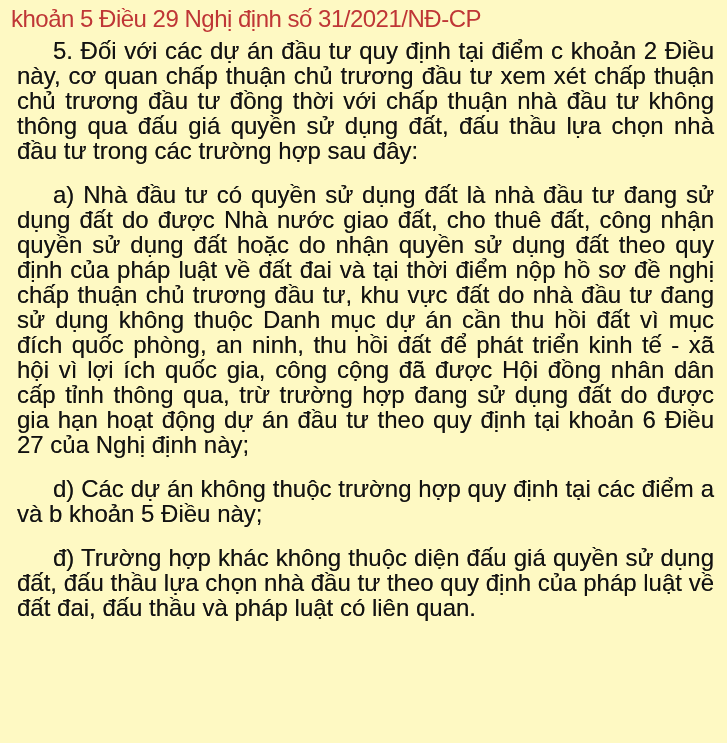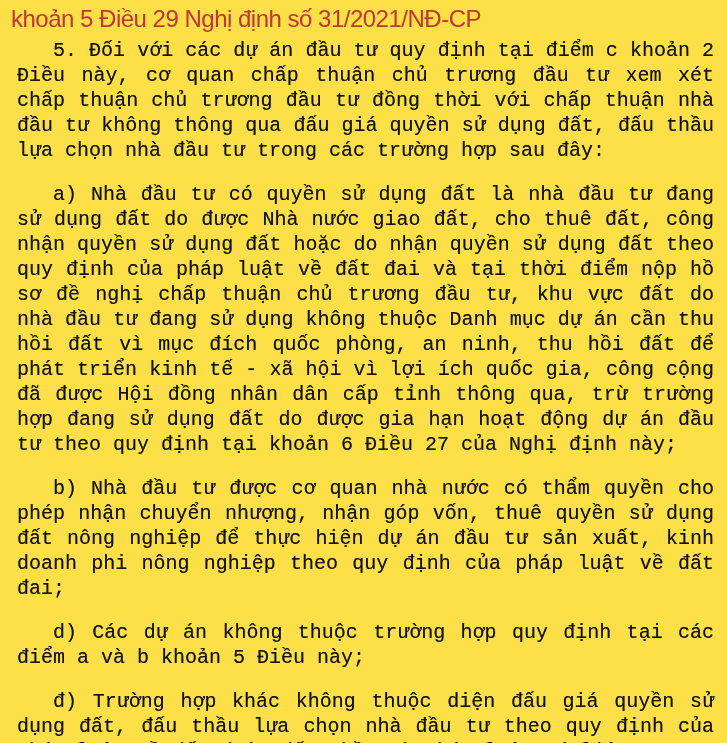--- a/index.html
+++ b/index.html
@@ -8,35 +8,35 @@
     width: 727px;
     height: 743px;
     background: #ffffff;
     overflow: hidden;
   }
   .page {
     box-sizing: border-box;
     width: 727px;
     height: 743px;
     padding: 4px 13px 0 17px;
-    background: #fde047;
+    background: #fef9c3;
   }
   .heading {
     font-family: "Liberation Sans", sans-serif;
     font-size: 24px;
     line-height: 30px;
     font-weight: normal;
     letter-spacing: -0.5px;
     margin: 0 0 4px -6px;
     color: #bf3636;
     white-space: nowrap;
   }
   .para {
-    font-family: Liberation Mono, monospace;
-    font-size: 20px;
+    font-family: Liberation Sans, sans-serif;
+    font-size: 24px;
     line-height: 25px;
     color: #121212;
     text-align: justify;
     text-indent: 36px;
     margin: 0 0 19px 0;
     text-shadow: 0 0 0.4px rgba(0,0,0,0.55);
   }
   .para:last-child {
     margin-bottom: 0;
     margin-top: 12px;
@@ -45,19 +45,18 @@
 </head>
 <body>
 
 <div class="page">
   <div class="heading" style="color: rgb(191, 54, 54);">khoản 5 Điều 29 Nghị định số 31/2021/NĐ-CP</div>
 
   <p class="para">5. Đối với các dự án đầu tư quy định tại điểm c khoản 2 Điều này, cơ quan chấp thuận chủ trương đầu tư xem xét chấp thuận chủ trương đầu tư đồng thời với chấp thuận nhà đầu tư không thông qua đấu giá quyền sử dụng đất, đấu thầu lựa chọn nhà đầu tư trong các trường hợp sau đây:</p>
 
   <p class="para">a) Nhà đầu tư có quyền sử dụng đất là nhà đầu tư đang sử dụng đất do được Nhà nước giao đất, cho thuê đất, công nhận quyền sử dụng đất hoặc do nhận quyền sử dụng đất theo quy định của pháp luật về đất đai và tại thời điểm nộp hồ sơ đề nghị chấp thuận chủ trương đầu tư, khu vực đất do nhà đầu tư đang sử dụng không thuộc Danh mục dự án cần thu hồi đất vì mục đích quốc phòng, an ninh, thu hồi đất để phát triển kinh tế - xã hội vì lợi ích quốc gia, công cộng đã được Hội đồng nhân dân cấp tỉnh thông qua, trừ trường hợp đang sử dụng đất do được gia hạn hoạt động dự án đầu tư theo quy định tại khoản 6 Điều 27 của Nghị định này;</p>
 
-  <p class="para">b) Nhà đầu tư được cơ quan nhà nước có thẩm quyền cho phép nhận chuyển nhượng, nhận góp vốn, thuê quyền sử dụng đất nông nghiệp để thực hiện dự án đầu tư sản xuất, kinh doanh phi nông nghiệp theo quy định của pháp luật về đất đai;</p>
 
 
   <p class="para">d) Các dự án không thuộc trường hợp quy định tại các điểm a và b khoản 5 Điều này;</p>
 
   <p class="para">đ) Trường hợp khác không thuộc diện đấu giá quyền sử dụng đất, đấu thầu lựa chọn nhà đầu tư theo quy định của pháp luật về đất đai, đấu thầu và pháp luật có liên quan.</p>
 </div>
 
 </body></html>

